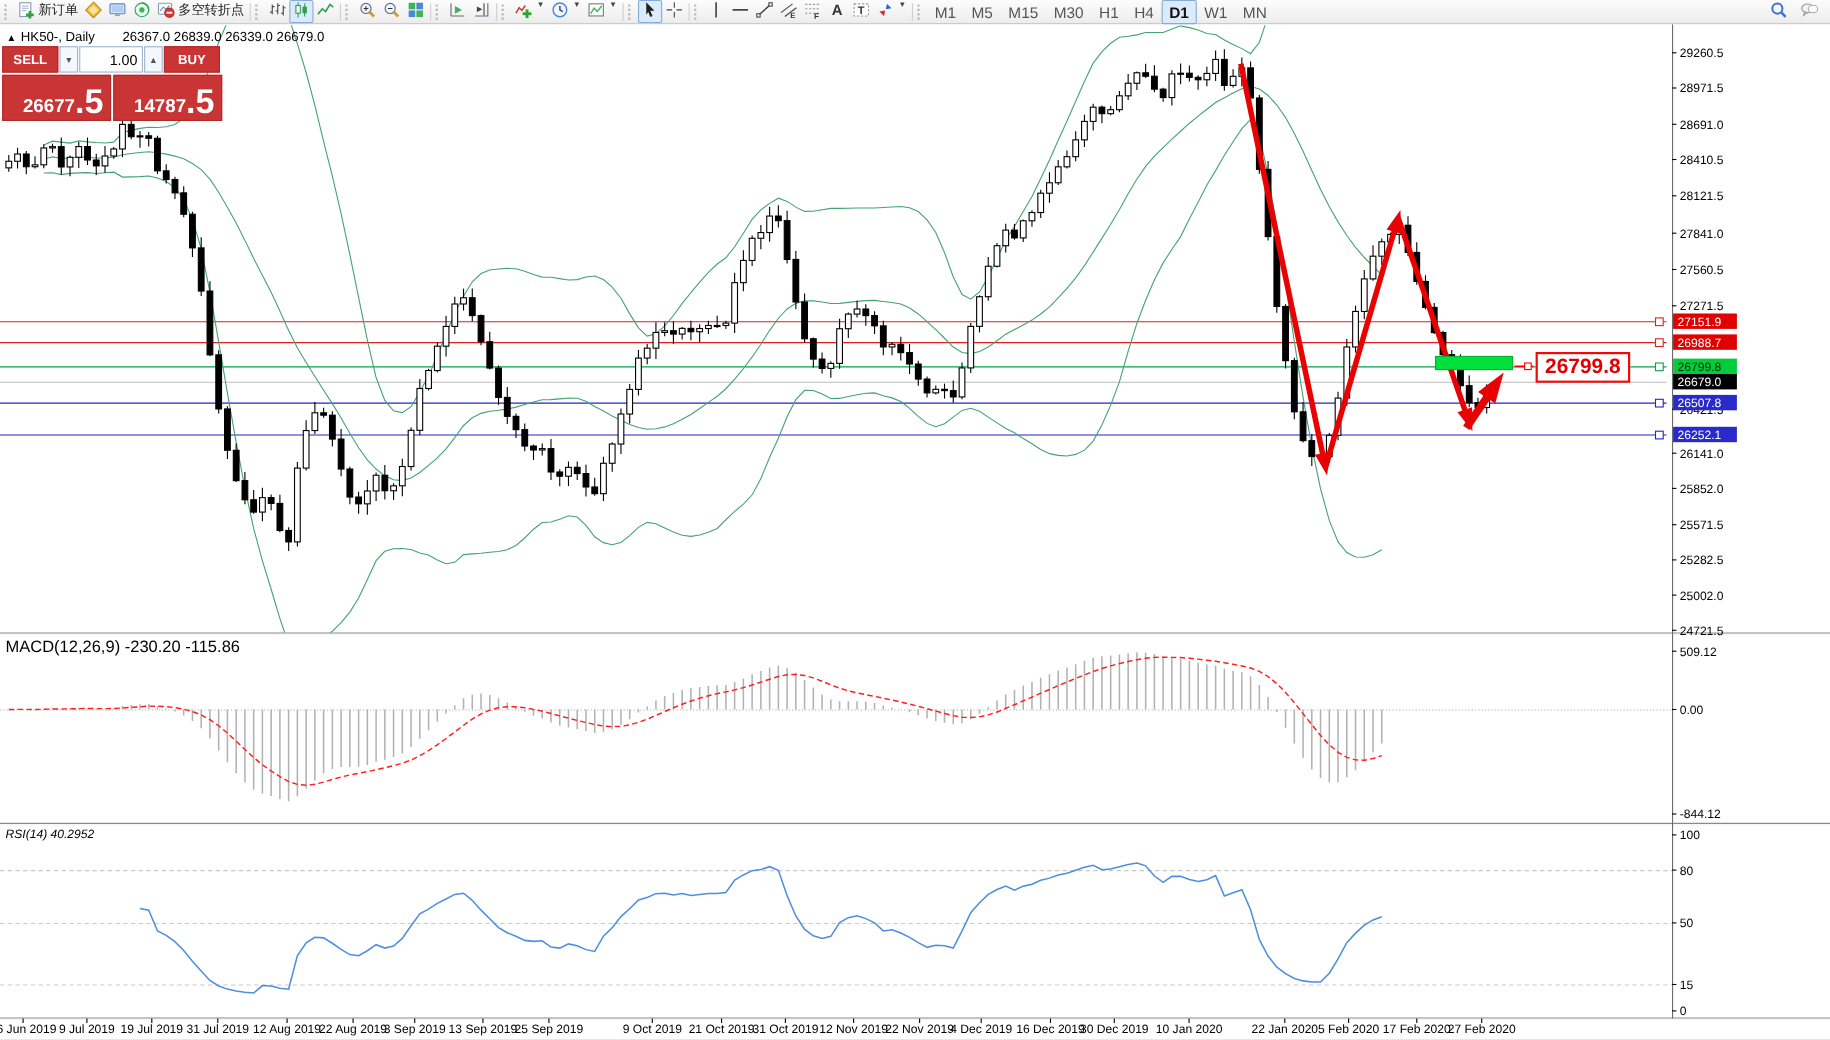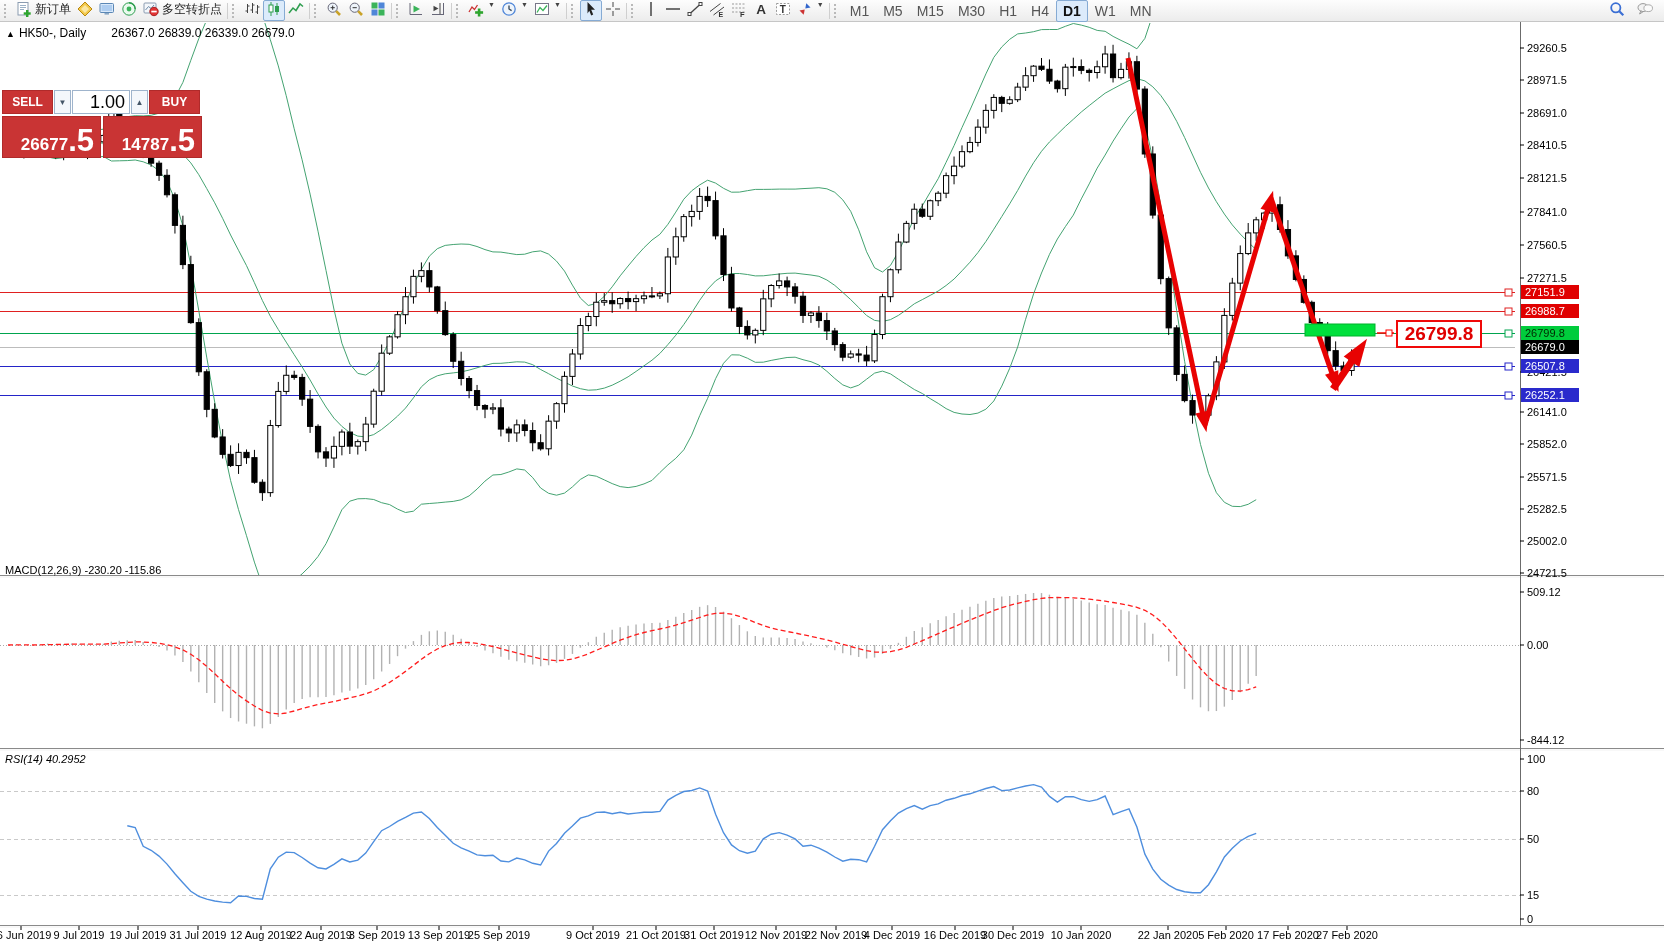--- a/index.html
+++ b/index.html
@@ -19,35 +19,35 @@
   .tb-caret{font-size:7px;color:#444;margin-left:1px;}
   .tf-btn{font-size:14px;color:#555;padding:2px 6px;border:1px solid transparent;border-radius:2px;}
   .tf-btn.active{border-color:#86abd4;background:#dcebfb;color:#111;font-weight:bold;}
   .tb-right{margin-left:auto;display:flex;align-items:center;gap:6px;padding-right:6px;}
 
   
   #chart-title{position:absolute;left:6px;top:26px;font-size:12px;color:#000;z-index:20;}
   #chart-title .tri{font-size:9px;margin-right:4px;}
   #chart-title .ohlc{margin-left:25px;}
 
-  .trade-panel{position:absolute;left:2px;top:42px;z-index:25;width:200px;margin-top:48px;}
+  .trade-panel{position:absolute;left:2px;top:42px;z-index:25;width:200px;}
   .tp-row1{display:flex;height:24px;gap:1px;}
   .tp-btn{background:#c93434;color:#fff;border:1px solid #b02a2a;font-weight:bold;
     font-size:12px;font-family:inherit;cursor:pointer;}
   .tp-sell,.tp-buy{width:51px;}
   .tp-spin{width:17px;background:#f4f7fb;border:1px solid #9fb4cc;color:#456;font-size:8px;
     display:flex;align-items:center;justify-content:center;cursor:pointer;}
-  .tp-vol{width:58px;border:1px solid #9fb4cc;font-size:18px;text-align:right;
+  .tp-vol{width:58px;border:1px solid #9fb4cc;font-size:13px;text-align:right;
     padding:0 4px 0 0;font-family:inherit;box-sizing:border-box;}
   .tp-row2{display:flex;gap:2px;margin-top:2px;height:42px;}
   .tp-price{flex:1;display:flex;align-items:flex-end;justify-content:flex-end;padding-bottom:4px;}
   .tp-price .main{font-size:17px;font-weight:bold;line-height:17px;}
   .tp-price .frac{font-size:31px;font-weight:bold;line-height:25px;}
 
-  #macd-label{position:absolute;left:5px;top:564px;font-size:11px;color:#000;z-index:20;}
+  #macd-label{position:absolute;left:5px;top:580px;font-size:15px;color:#000;z-index:20;}
   #rsi-label{position:absolute;left:5px;top:753px;font-size:11px;color:#000;z-index:20;font-style:italic;}
 
   #turn-box{position:absolute;left:1396px;top:320px;width:82px;height:24px;z-index:22;
     border:2px solid #f00909;background:#fff;color:#e00000;font-size:19px;font-weight:bold;
     text-align:center;line-height:23px;}
   #turn-text{position:absolute;left:1390px;top:352px;z-index:24;font-size:30px;font-weight:bold;
     color:#00d41c;letter-spacing:2px;white-space:nowrap;
     text-shadow:-1px -1px 0 #fff,1px -1px 0 #fff,-1px 1px 0 #fff,1px 1px 0 #fff,0 2px 1px rgba(255,255,255,.8);}
 
   #chart-svg{position:absolute;left:0;top:0;z-index:10;}

